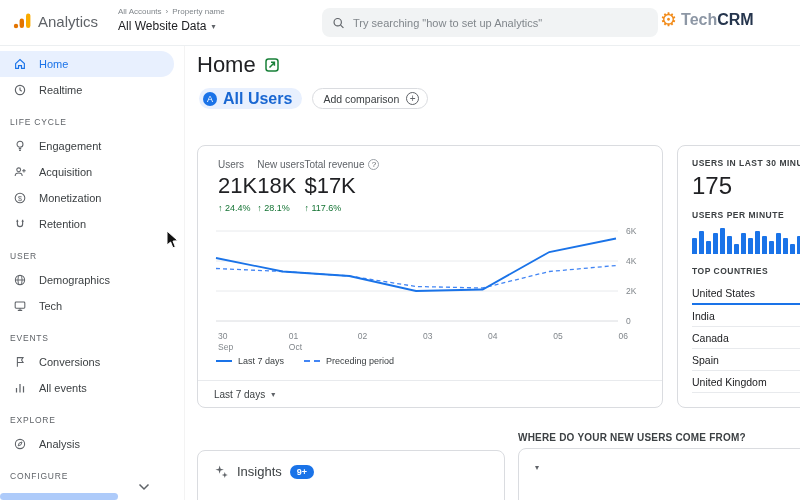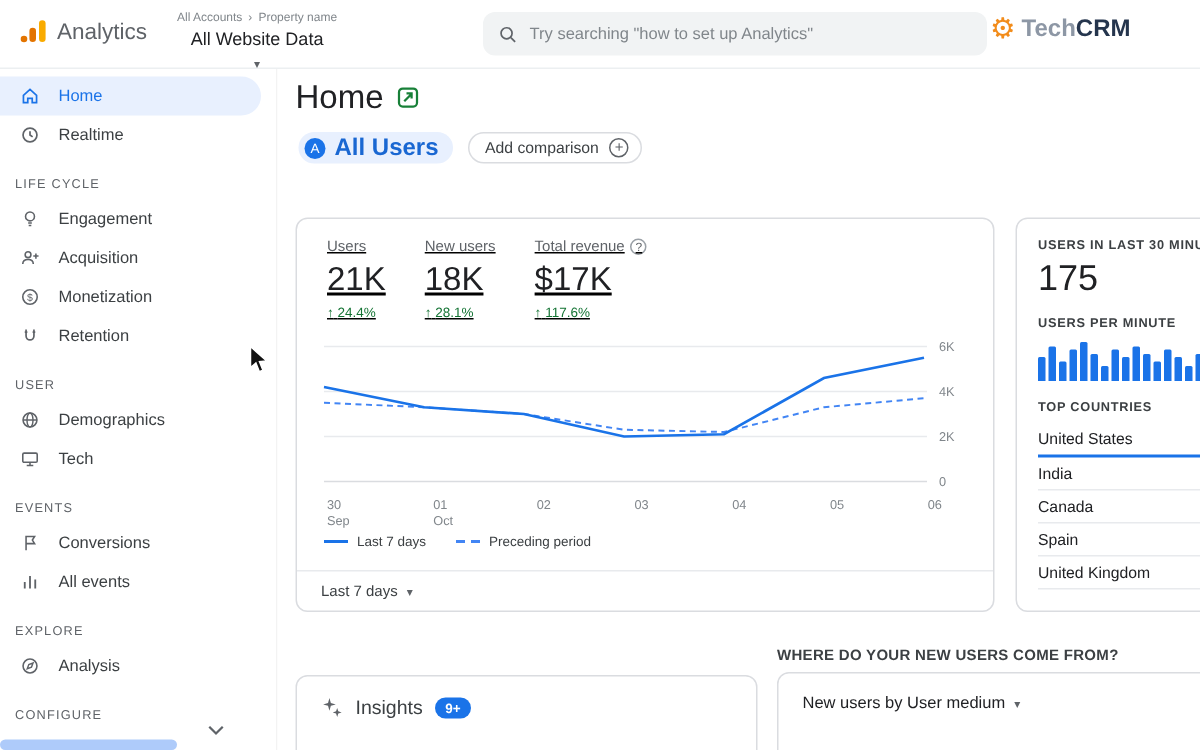--- a/index.html
+++ b/index.html
@@ -5,21 +5,21 @@
   * { margin:0; padding:0; box-sizing:border-box; }
   body { font-family:"Liberation Sans", sans-serif; background:#fff; }
   #app { position:relative; width:800px; height:500px; overflow:hidden; background:#fff;padding-left:41px; }
 
   
   .hdr { position:absolute; top:0; left:0; width:800px; height:46px; background:#fff; border-bottom:1px solid #eceff1; z-index:5; }
   .logo { position:absolute; left:12px; top:11px; display:flex; align-items:center; gap:6px; cursor:pointer; }
   .logo-text { font-size:15px; color:#5f6368; }
   .crumb { position:absolute; left:118px; top:7px; }
   .crumb-top { font-size:8px; color:#80868b; display:flex; gap:4px; }
-  .crumb-bottom { margin-top:3px; font-size:12px; color:#202124; display:flex; align-items:center; gap:5px;flex-direction:column; }
+  .crumb-bottom { margin-top:3px; font-size:12px; color:#202124; display:flex; align-items:center; gap:5px; }
   .caret { font-size:8px; color:#5f6368; }
   .search { position:absolute; left:322px; top:8px; width:336px; height:29px; background:#f1f3f4; border-radius:8px; display:flex; align-items:center; padding:0 10px; gap:8px; }
   .search input { border:none; outline:none; background:transparent; font-size:11px; color:#3c4043; width:100%; font-family:"Liberation Sans", sans-serif; }
   .search input::placeholder { color:#80868b; }
   .brand { position:absolute; left:660px; top:10px; display:flex; align-items:center; gap:4px; }
   .brand .gear { font-size:19px; color:#f28c1b; line-height:1; }
   .brand-slim { font-size:16px; font-weight:bold; color:#8d97a5; }
   .brand-crm { font-size:16px; font-weight:bold; color:#25354d; }
 
   
@@ -42,21 +42,21 @@
   .chip-blue .avatar { width:14px; height:14px; border-radius:50%; background:#1a73e8; color:#fff; font-size:9px; display:flex; align-items:center; justify-content:center; }
   .chip-blue .lbl { font-size:16px; color:#1967d2; font-weight:bold; }
   .chip-outline { display:flex; align-items:center; gap:7px; border:1px solid #dadce0; border-radius:11px; height:21px; padding:0 8px 0 10px; cursor:pointer; background:#fff; }
   .chip-outline .lbl { font-size:10.5px; color:#3c4043; }
   .plus-circle { width:13px; height:13px; border:1px solid #5f6368; border-radius:50%; color:#5f6368; font-size:10px; line-height:11px; text-align:center; }
 
   .card { position:absolute; background:#fff; border:1px solid #dadce0; border-radius:8px; }
 
   
   .card-chart { left:12px; top:99px; width:466px; height:263px; display:flex; flex-direction:column; }
-  .metrics { display:flex; gap:26px; padding:13px 16px 4px 20px;text-decoration:underline; }
+  .metrics { display:flex; padding:13px 16px 4px 20px; }
   .m-label { font-size:10px; color:#5f6368; display:flex; align-items:center; gap:4px; }
   .m-value { font-size:22px; color:#202124; margin-top:3px; }
   .m-delta { font-size:9px; margin-top:4px; }
   .m-delta.up { color:#137333; }
   .m-delta.down { color:#c5221f; }
   .qmark { width:11px; height:11px; border:1px solid #9aa0a6; border-radius:50%; font-size:8px; color:#5f6368; display:inline-flex; align-items:center; justify-content:center; cursor:pointer; }
   .chart-wrap { padding:2px 4px 0 8px; }
   .xlabels { display:flex; justify-content:space-between; width:412px; margin-left:10px; padding:0 0 0 2px; }
   .xlabels span { font-size:8.5px; color:#80868b; white-space:pre-line; line-height:1.25; }
   .legend { display:flex; gap:20px; margin:4px 0 0 18px; align-items:center; }
@@ -376,21 +376,20 @@
           <path d="M11.5 8.5l.8 2.4 2.4.8-2.4.8-.8 2.4-.8-2.4-2.4-.8 2.4-.8z" fill="#5f6368"></path>
         </svg>
         <span class="ins-title">Insights</span>
         <span class="badge">9+</span>
       </div>
     </div>
 
     <div class="nu-heading">WHERE DO YOUR NEW USERS COME FROM?</div>
     <div class="card card-newusers">
       <div class="nu-selector">
-        <span>New users by User medium</span>
         <span class="caret">▾</span>
       </div>
     </div>
   </div>
 
   <svg class="cursor" width="13" height="19" viewBox="0 0 13 19">
     <path d="M1 1l0 14 3.6-3 2.3 5.8 2.4-1-2.3-5.7 4.8-.4z" fill="#111" stroke="#fff" stroke-width="1"></path>
   </svg>
 </div>
 

